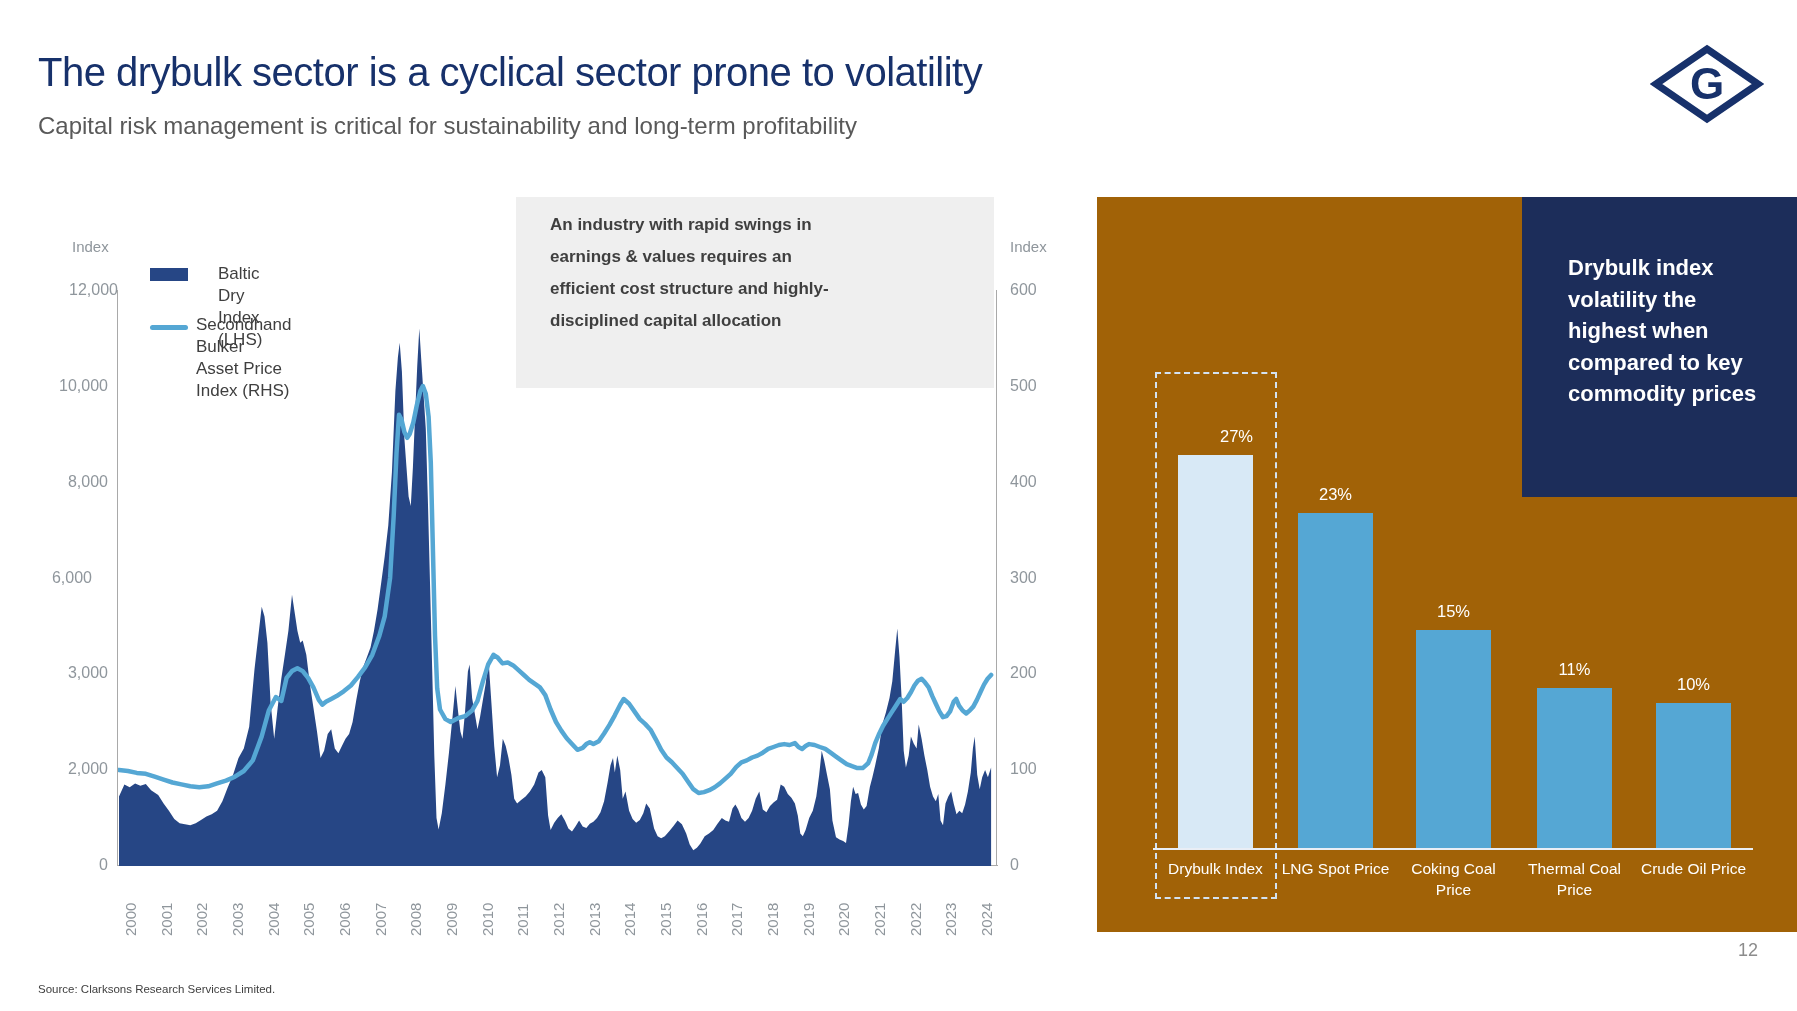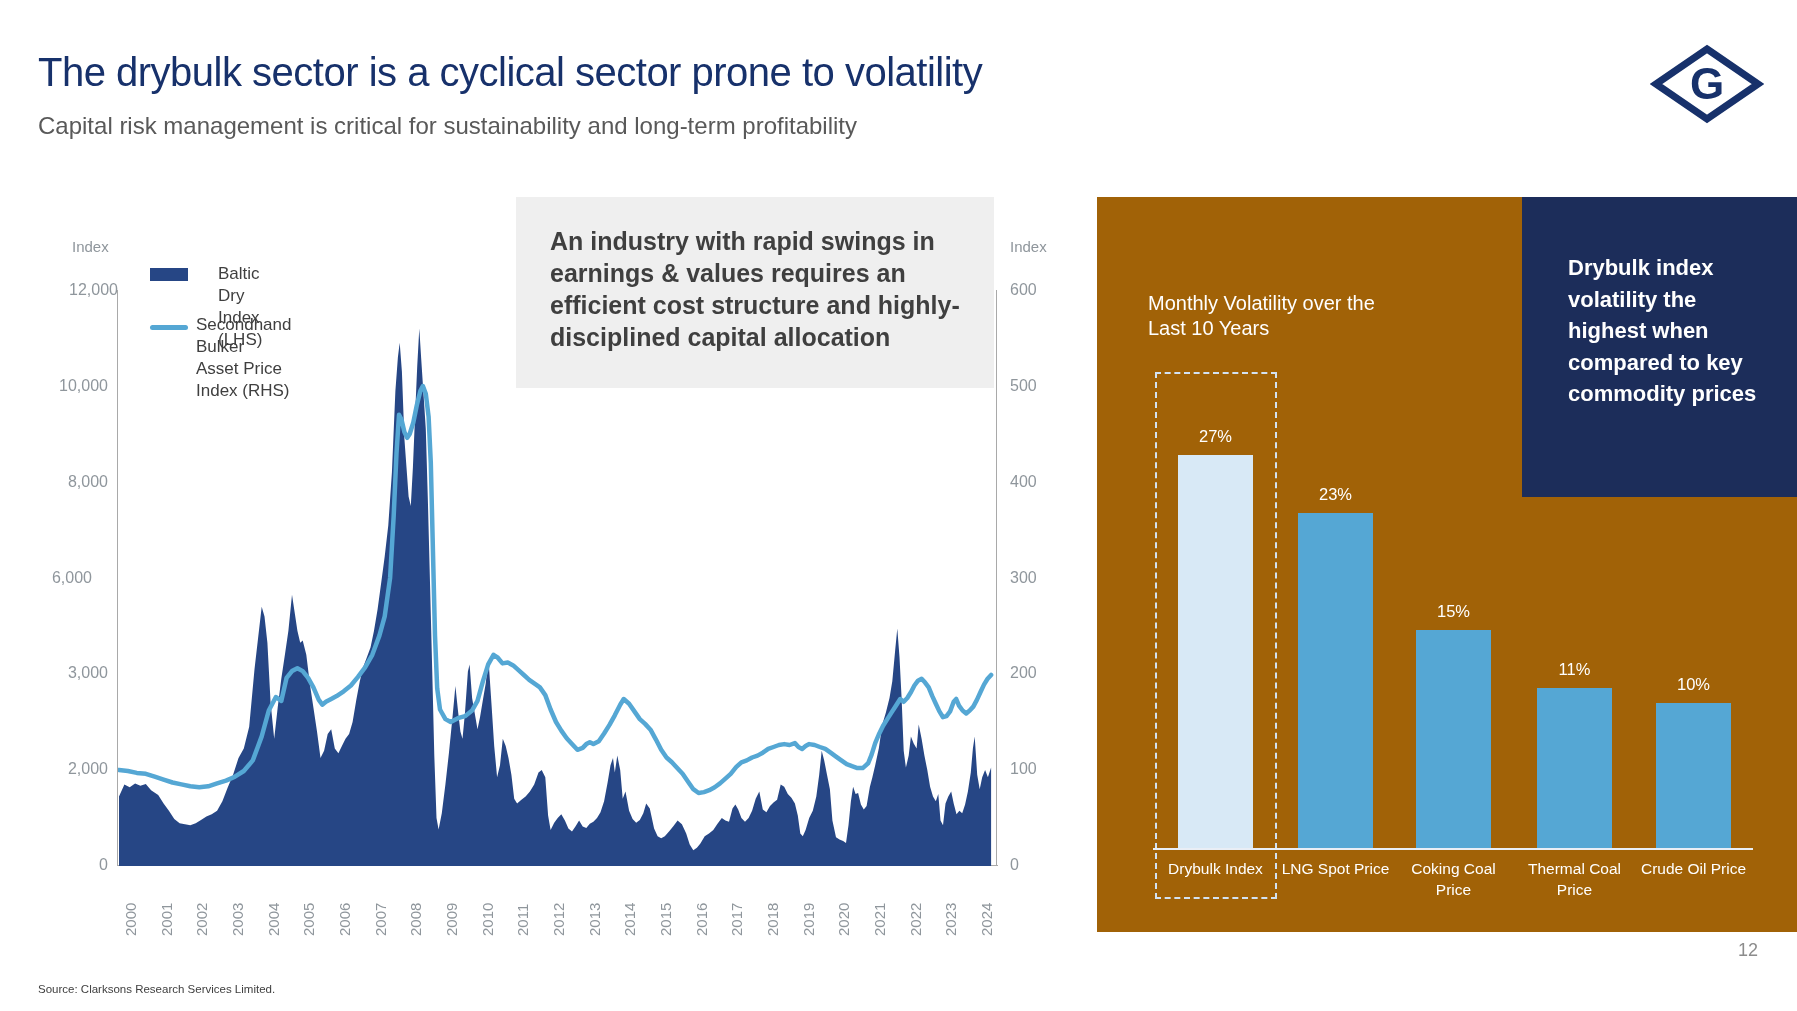--- a/index.html
+++ b/index.html
@@ -13,21 +13,21 @@
   #slide-subtitle{left:38px;top:112px;font-size:24px;color:#595959;}
   
   .axis-label{font-size:15px;color:#8f969c;}
   .ytick{width:72px;text-align:right;font-size:16px;color:#8f969c;}
   .ytick-r{width:72px;text-align:left;font-size:16px;color:#8f969c;}
   .vline{width:0;border-left:1.5px solid #a9a9a9;}
   .hline{height:0;border-top:1.5px solid #a9a9a9;}
   .xtick{writing-mode:vertical-rl;transform:rotate(180deg);font-size:15px;color:#8f969c;}
   .legend-text{font-size:17px;color:#3f3f3f;white-space:pre-line;line-height:22px;}
   #callout-box{left:516px;top:197px;width:478px;height:191px;background:#efefef;}
-  #callout-text{left:34px;top:28px;width:420px;font-size:25px;font-weight:bold;color:#3f3f3f;line-height:32px;white-space:pre-line;}
+  #callout-text{left:34px;top:12px;width:420px;font-size:17px;font-weight:bold;color:#3f3f3f;line-height:32px;white-space:pre-line;}
   
   #right-panel{left:1097px;top:197px;width:810px;height:735px;background:#a16207;}
   #dark-box{left:425px;top:0;width:275px;height:300px;background:#1c2d5a;}
   #dark-box-text{left:46px;top:55px;width:210px;font-size:22px;font-weight:bold;color:#ffffff;line-height:31.5px;white-space:pre-line;}
   #panel-title{left:51px;top:94px;width:300px;font-size:20px;color:#ffffff;line-height:25px;white-space:pre-line;}
   .bar{position:absolute;width:75px;}
   .bar-label{position:absolute;width:75px;text-align:center;font-size:16.5px;color:#ffffff;}
   .cat-label{position:absolute;width:122px;text-align:center;font-size:15.5px;color:#ffffff;line-height:21px;}
   #bar-axis{left:56px;top:651px;width:600px;height:0;border-top:2px solid #e9eef5;}
   #highlight-frame{left:58px;top:175px;width:118px;height:523px;border:2px dashed #d3e2f2;}
@@ -123,26 +123,24 @@
 </div>
 
 <div class="abs" id="right-panel">
   <div class="abs" id="dark-box">
     <div class="abs" id="dark-box-text">Drybulk index
 volatility the
 highest when
 compared to key
 commodity prices</div>
   </div>
-  <div class="abs" id="panel-title">Monthly Volatility over the
-Last 10 Years</div>
   <div class="abs" id="highlight-frame"></div>
   <div id="bars">
       <div class="bar" style="left: 81px; top: 257.8px; height: 394.2px; background: rgb(216, 233, 246);"></div>
-      <div class="bar-label" style="left: 81px; top: 229.8px;">27%</div>
+      <div class="bar-label" style="left: 81px; top: 229.8px; text-align: right;">27%</div>
       <div class="cat-label" style="left: 57.5px; top: 661px;">Drybulk Index</div>
       <div class="bar" style="left: 201px; top: 316.2px; height: 335.8px; background: rgb(85, 167, 212);"></div>
       <div class="bar-label" style="left: 201px; top: 288.2px;">23%</div>
       <div class="cat-label" style="left: 177.5px; top: 661px;">LNG Spot Price</div>
       <div class="bar" style="left: 319px; top: 433px; height: 219px; background: rgb(85, 167, 212);"></div>
       <div class="bar-label" style="left: 319px; top: 405px;">15%</div>
       <div class="cat-label" style="left: 295.5px; top: 661px;">Coking Coal Price</div>
       <div class="bar" style="left: 440px; top: 491.4px; height: 160.6px; background: rgb(85, 167, 212);"></div>
       <div class="bar-label" style="left: 440px; top: 463.4px;">11%</div>
       <div class="cat-label" style="left: 416.5px; top: 661px;">Thermal Coal Price</div>

